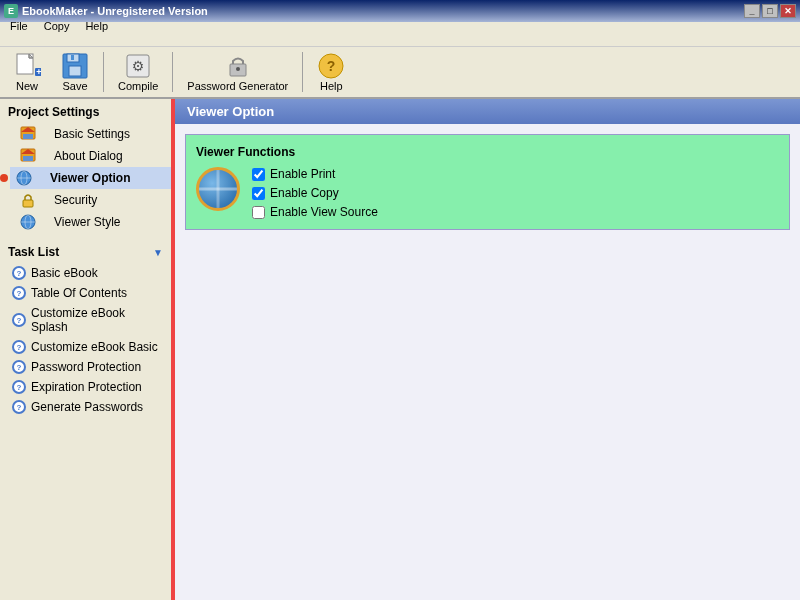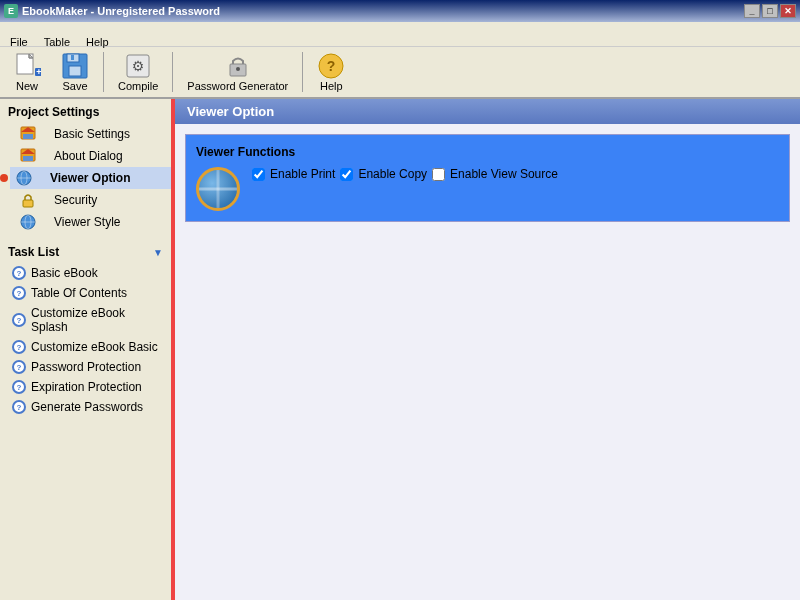--- a/index.html
+++ b/index.html
@@ -23,21 +23,21 @@
     .title-btn {
       width: 16px; height: 14px; background: #c0c0c0; border: 1px solid #888; font-size: 9px;
       display: flex; align-items: center; justify-content: center; cursor: pointer; color: #000;
     }
 
     
     #menubar {
       background: #ece9d8;
       height: 20px;
       display: flex;
-      align-items: flex-start;
+      align-items: flex-end;
       padding: 12px 2px;
       border-bottom: 1px solid #ccc;
     }
     .menu-item {
       padding: 2px 8px;
       cursor: pointer;
       font-size: 11px;
     }
 
     
@@ -138,21 +138,21 @@
       font-weight: bold;
       font-size: 13px;
       padding: 5px 12px;
     }
     #viewer-content {
       padding: 10px;
       flex: 1;
     }
     #viewer-functions-box {
       border: 1px solid #9999cc;
-      background: #3b82f6;
+      background: #86efac;
       padding: 10px;
     }
     #viewer-functions-title {
       font-weight: bold;
       font-size: 12px;
       margin-bottom: 8px;
       color: #000;
     }
     .viewer-functions-inner {
       display: flex;
@@ -176,42 +176,42 @@
       background: rgba(255,255,255,0.4);
       top: 50%; transform: translateY(-50%);
     }
     .viewer-globe-icon::before {
       content: '';
       position: absolute;
       width: 3px; height: 100%;
       background: rgba(255,255,255,0.3);
       left: 50%; transform: translateX(-50%);
     }
-    .checkboxes { display: flex; flex-direction: row; gap: 5px; }
+    .checkboxes { display: flex; flex-direction: column; gap: 5px; }
     .checkbox-item { display: flex; align-items: center; gap: 5px; font-size: 12px; cursor: pointer; }
     .checkbox-item input[type=checkbox] { cursor: pointer; }
   </style>
 </head>
 <body>
 
 <div id="titlebar">
   <div id="titlebar-left">
     <div id="titlebar-icon">E</div>
-    <span>EbookMaker - Unregistered Password</span>
+    <span>EbookMaker - Unregistered Version</span>
   </div>
   <div id="titlebar-controls">
     <div class="title-btn">_</div>
     <div class="title-btn">□</div>
     <div class="title-btn" style="background:#c04040;color:white;">✕</div>
   </div>
 </div>
 
 <div id="menubar">
   <div class="menu-item">File</div>
-  <div class="menu-item">Table</div>
+  <div class="menu-item">Copy</div>
   <div class="menu-item">Help</div>
 </div>
 
 <div id="toolbar">
   <div class="toolbar-btn">
     <div class="toolbar-icon">
       <svg width="28" height="28" viewBox="0 0 28 28">
         <rect x="4" y="2" width="16" height="20" fill="white" stroke="#888" stroke-width="1"></rect>
         <polygon points="16,2 20,6 16,6" fill="#ccc" stroke="#888" stroke-width="1"></polygon>
         <line x1="16" y1="2" x2="16" y2="6" stroke="#888" stroke-width="1"></line>

